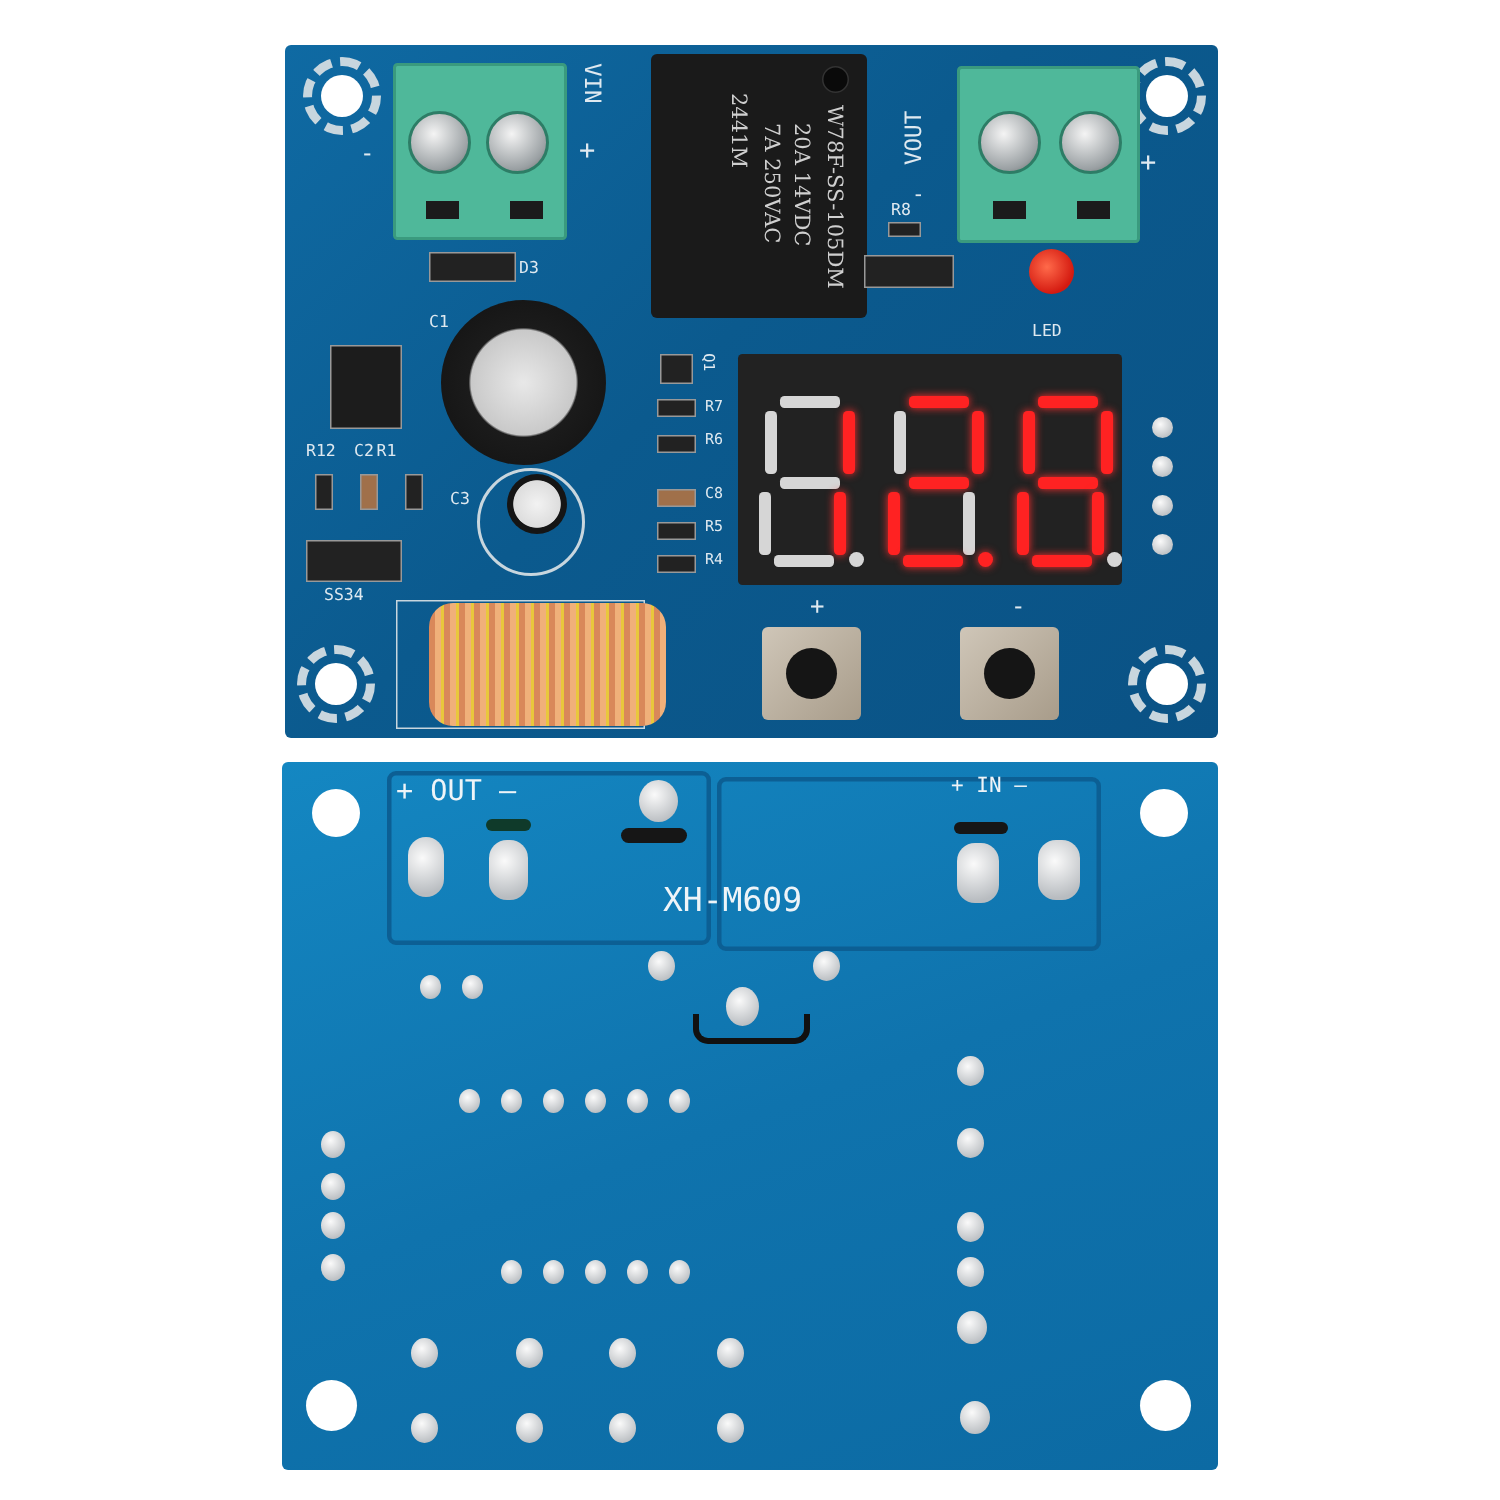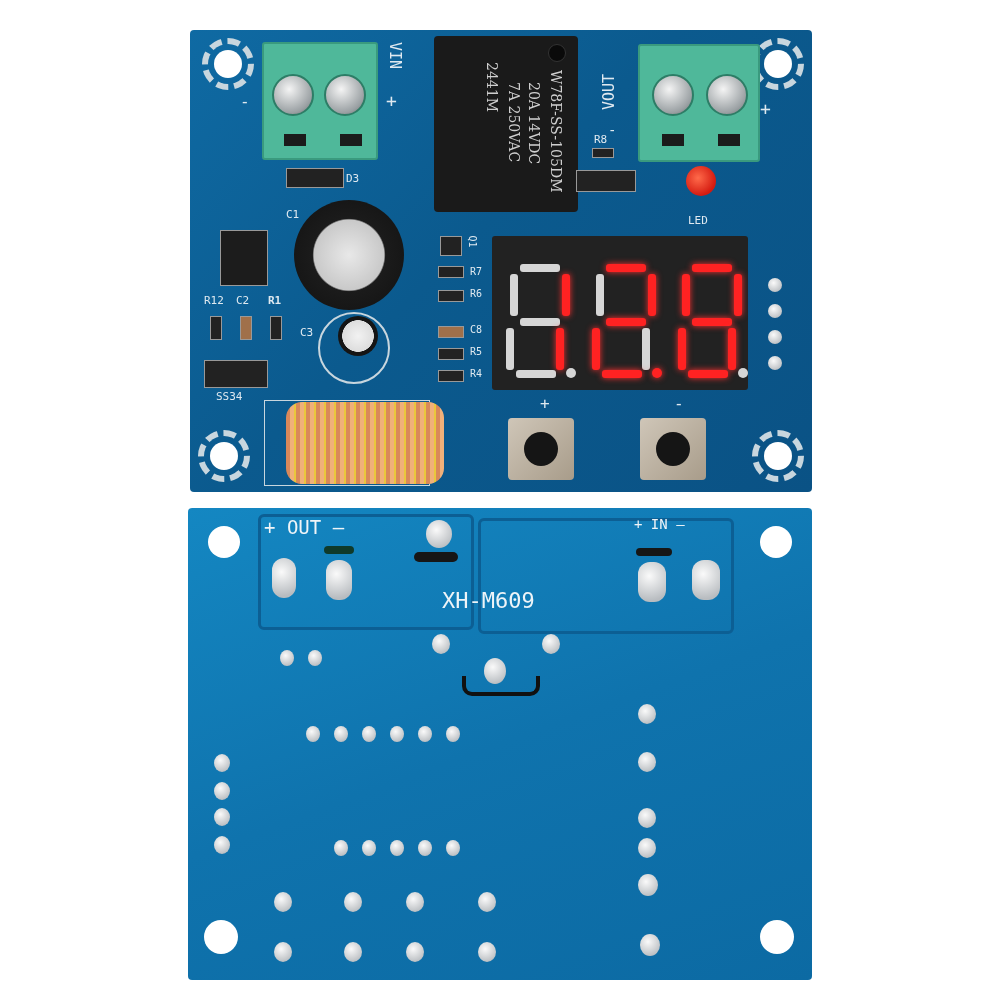--- a/index.html
+++ b/index.html
@@ -81,21 +81,21 @@
   <div class="silk" style="left:498px;top:184px;font-size:11px;">LED</div>
 
   <div class="smd" style="left:36px;top:42px;width:0;height:0;border:none;"></div>
   <div class="smd" style="left:30px;top:200px;width:46px;height:54px;background:#1c1c1c;"></div>
 
   <div class="silk" style="left:96px;top:178px;font-size:11px;">C1</div>
   <div class="hole" style="left:104px;top:170px;width:110px;height:110px;background:radial-gradient(circle,#e8e8e8 0%,#c9c9c9 45%,#1b1b1b 47%,#111 100%);"></div>
 
   <div class="silk" style="left:14px;top:264px;font-size:11px;">R12</div>
   <div class="silk" style="left:46px;top:264px;font-size:11px;">C2</div>
-  <div class="silk" style="left:78px;top:264px;font-size:11px;font-weight:bold;">R1</div>
+  <div class="silk" style="left:61px;top:264px;font-size:11px;">R1</div>
   <div class="smd" style="left:20px;top:286px;width:10px;height:22px;"></div>
   <div class="smd" style="left:50px;top:286px;width:10px;height:22px;background:#a0704a;"></div>
   <div class="smd" style="left:80px;top:286px;width:10px;height:22px;"></div>
 
   <div class="silk" style="left:110px;top:296px;font-size:11px;">C3</div>
   <div class="hole" style="left:128px;top:282px;width:68px;height:68px;background:transparent;border:2px solid #c8d6de;"></div>
   <div class="hole" style="left:148px;top:286px;width:40px;height:40px;background:radial-gradient(circle,#f2f2f2 0%,#ddd 55%,#151515 57%);"></div>
 
   <div class="smd" style="left:14px;top:330px;width:62px;height:26px;"></div>
   <div class="silk" style="left:26px;top:360px;font-size:11px;text-align:right;">SS34</div>

